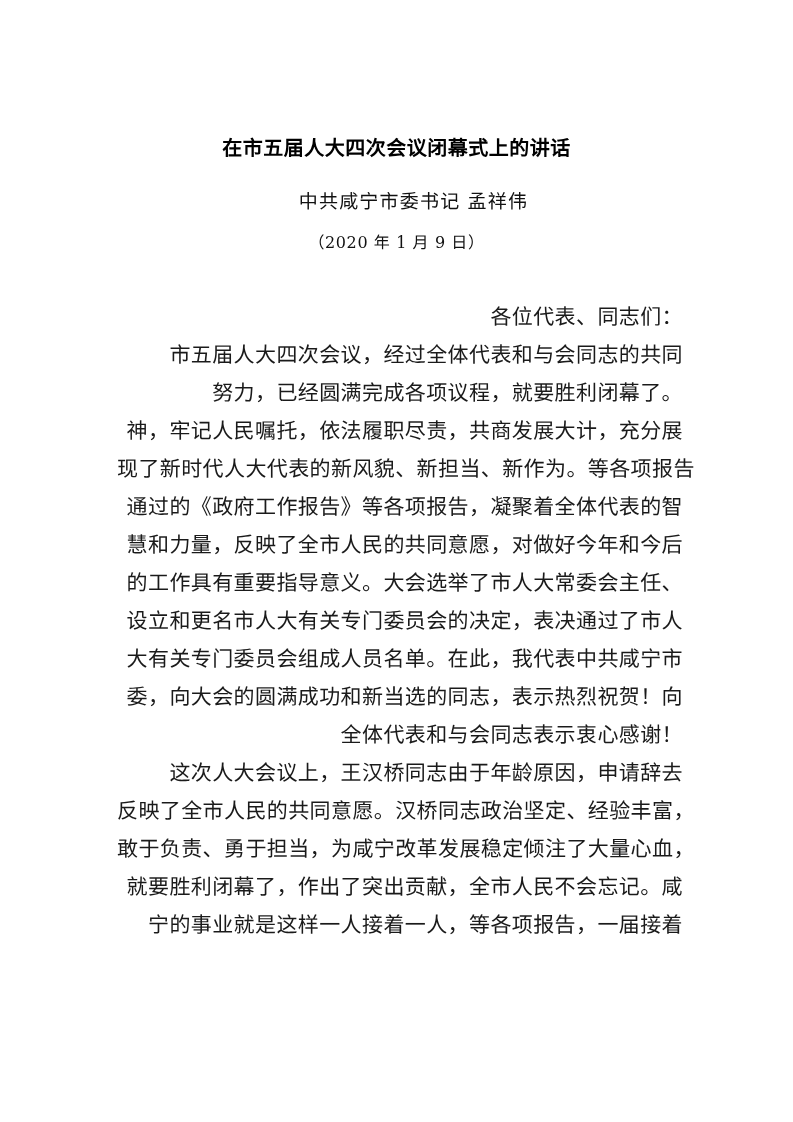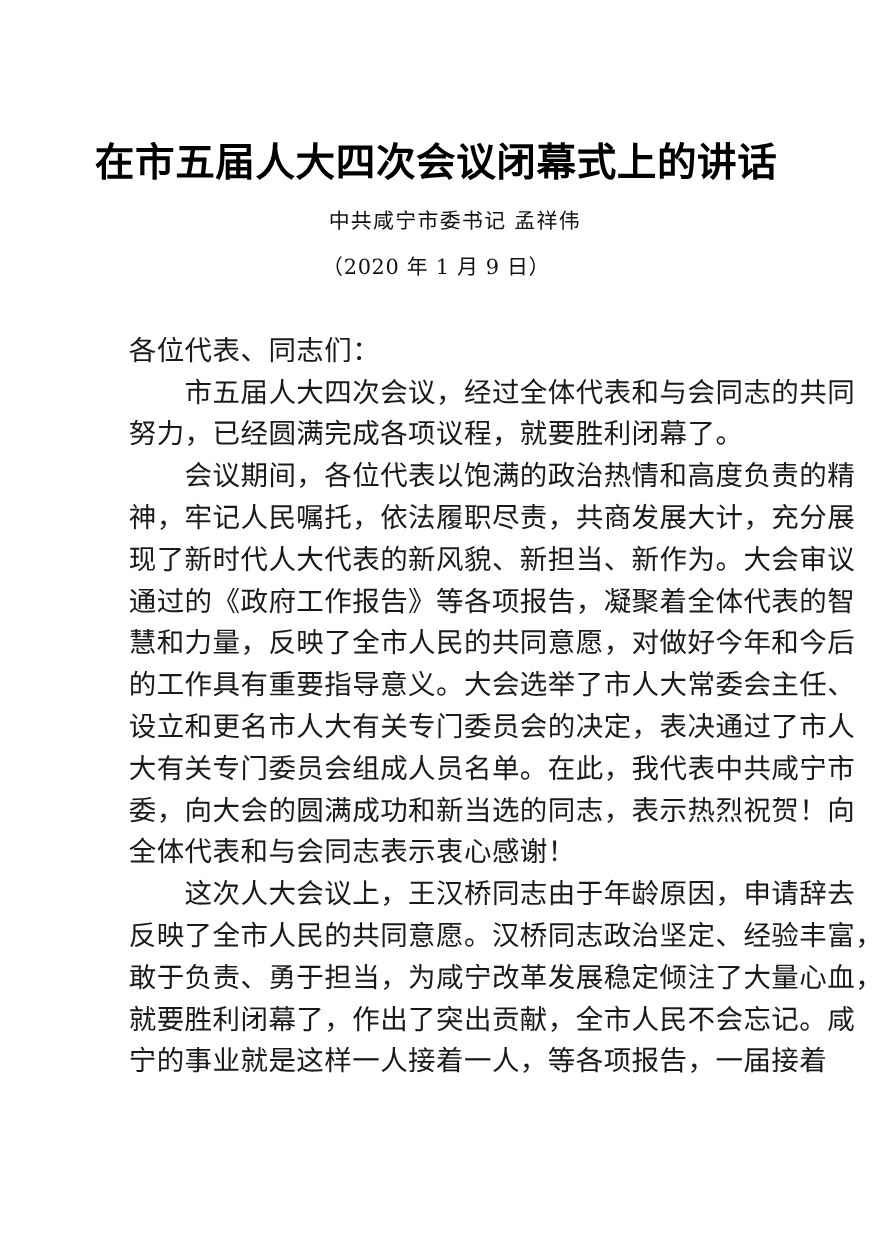--- a/index.html
+++ b/index.html
@@ -21,86 +21,86 @@
   
   .title-block {
     position: absolute;
     left: 0;
     right: 0;
     top: 128px;
     text-align: center;
   }
   .doc-title {
     font-family: "DejaVu Serif", "Liberation Serif", serif;
-    font-size: 36px;
+    font-size: 20px;
     font-weight: 700;
     line-height: 40px;
     color: #000000;
     letter-spacing: 0.5px;
     margin: 0;
     white-space: nowrap;
   }
   .doc-subtitle {
     font-family: "DejaVu Serif", "Liberation Serif", serif;
     font-size: 19px;
     font-weight: 400;
     line-height: 30px;
     color: #111111;
     margin: 18px 0 0 0;
     letter-spacing: 1.2px;
     white-space: nowrap;
     padding-left: 34px;
   }
   .doc-date {
     font-family: "DejaVu Serif", "Liberation Serif", serif;
-    font-size: 19px;
+    font-size: 16px;
     font-weight: 400;
     line-height: 30px;
     color: #111111;
     margin: 12px 0 0 0;
     letter-spacing: 0.6px;
     white-space: nowrap;
   }
 
   
   .body-block {
     position: absolute;
     left: 117px;
     top: 300px;
     width: 566px;
   }
   .body-line {
-    font-family: Liberation Sans, sans-serif;
-    font-size: 25px;
+    font-family: Liberation Mono, monospace;
+    font-size: 21px;
     line-height: 38px;
     color: #1a1a1a;
     white-space: pre;
     letter-spacing: 0.4px;
     margin: 0;
     height: 38px;
+    text-align: right;
   }
 </style>
 </head>
 <body>
 
 <div class="page" style="width: 793px; height: 1122px; background: rgb(255, 255, 255);">
 
   <div class="title-block">
     <h1 class="doc-title">在市五届人大四次会议闭幕式上的讲话</h1>
     <div class="doc-subtitle">中共咸宁市委书记 孟祥伟</div>
     <div class="doc-date">（2020 年 1 月 9 日）</div>
   </div>
 
   <div class="body-block">
       <div class="body-line">各位代表、同志们：</div>
       <div class="body-line">　　市五届人大四次会议，经过全体代表和与会同志的共同</div>
       <div class="body-line">努力，已经圆满完成各项议程，就要胜利闭幕了。</div>
-      <div class="body-line">　　会议期间，各位代表以饱满的政治热情和高度负责的精</div>
       <div class="body-line">神，牢记人民嘱托，依法履职尽责，共商发展大计，充分展</div>
-      <div class="body-line">现了新时代人大代表的新风貌、新担当、新作为。大会审议</div>
+      <div class="body-line">现了新时代人大代表的新风貌、新担当、新作为。等各项报告</div>
       <div class="body-line">通过的《政府工作报告》等各项报告，凝聚着全体代表的智</div>
       <div class="body-line">慧和力量，反映了全市人民的共同意愿，对做好今年和今后</div>
       <div class="body-line">的工作具有重要指导意义。大会选举了市人大常委会主任、</div>
       <div class="body-line">设立和更名市人大有关专门委员会的决定，表决通过了市人</div>
       <div class="body-line">大有关专门委员会组成人员名单。在此，我代表中共咸宁市</div>
       <div class="body-line">委，向大会的圆满成功和新当选的同志，表示热烈祝贺！向</div>
       <div class="body-line">全体代表和与会同志表示衷心感谢！</div>
       <div class="body-line">　　这次人大会议上，王汉桥同志由于年龄原因，申请辞去</div>
       <div class="body-line">反映了全市人民的共同意愿。汉桥同志政治坚定、经验丰富，</div>
       <div class="body-line">敢于负责、勇于担当，为咸宁改革发展稳定倾注了大量心血，</div>

